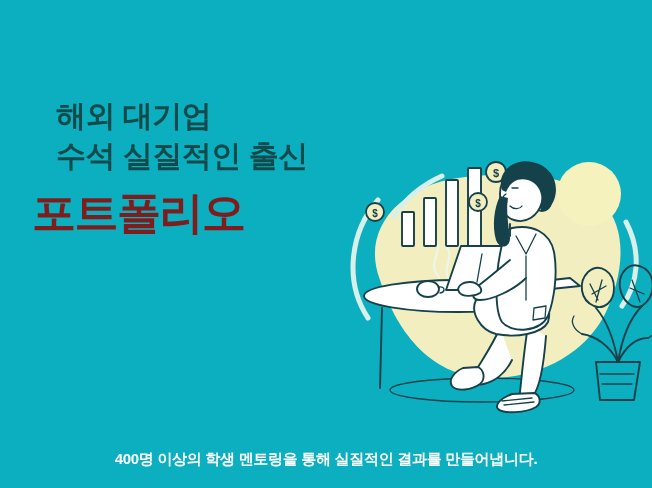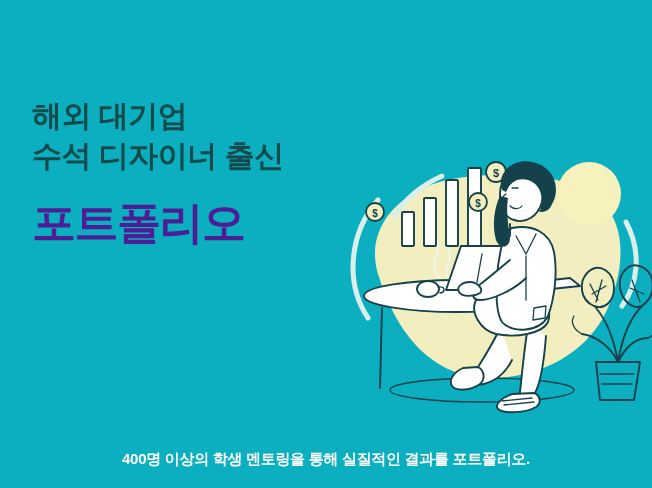--- a/index.html
+++ b/index.html
@@ -30,28 +30,29 @@
     left:32px; top:96px;
     width:360px;
   }
   .headline-sub{
     font-size:30px;
     font-weight:bold;
     line-height:1.33;
     letter-spacing:-0.5px;
     color:#134b4c;
     white-space:nowrap;
+    margin-left:24px;
   }
   .headline-main{
-    margin-top:20px;
+    margin-top:10px;
     font-size:44px;
     font-weight:bold;
     line-height:1.22;
     letter-spacing:-1.5px;
-    color:#4c1d95;
+    color:#7f1d1d;
     white-space:nowrap;
   }
 
   #caption{
     position:absolute;
     left:0; right:0;
     top:450px;
     text-align:center;
     color:#ffffff;
     font-size:15px;
@@ -178,19 +179,19 @@
         <path class="ln" d="M312 156 C326 146 326 126 314 118 C300 110 288 122 290 138 C292 150 302 160 312 156 Z"></path>
         <path class="ln-thin" d="M310 152 L302 130 M314 144 L300 138"></path>
         <path class="ln-thin" d="M252 184 C244 180 240 172 244 166"></path>
         <path class="ln-thin" d="M318 188 C326 184 330 176 326 170"></path>
       </g>
     </svg>
   </div>
 
   <div id="copy-block">
     <div class="headline-sub">해외 대기업</div>
-    <div class="headline-sub">수석 디자이너 출신</div>
+    <div class="headline-sub">수석 실질적인 출신</div>
     <div class="headline-main">포트폴리오</div>
   </div>
 
-  <div id="caption">400명 이상의 학생 멘토링을 통해 실질적인 결과를 포트폴리오.</div>
+  <div id="caption">400명 이상의 학생 멘토링을 통해 실질적인 결과를 만들어냅니다.</div>
 
 </div>
 
 </body></html>

